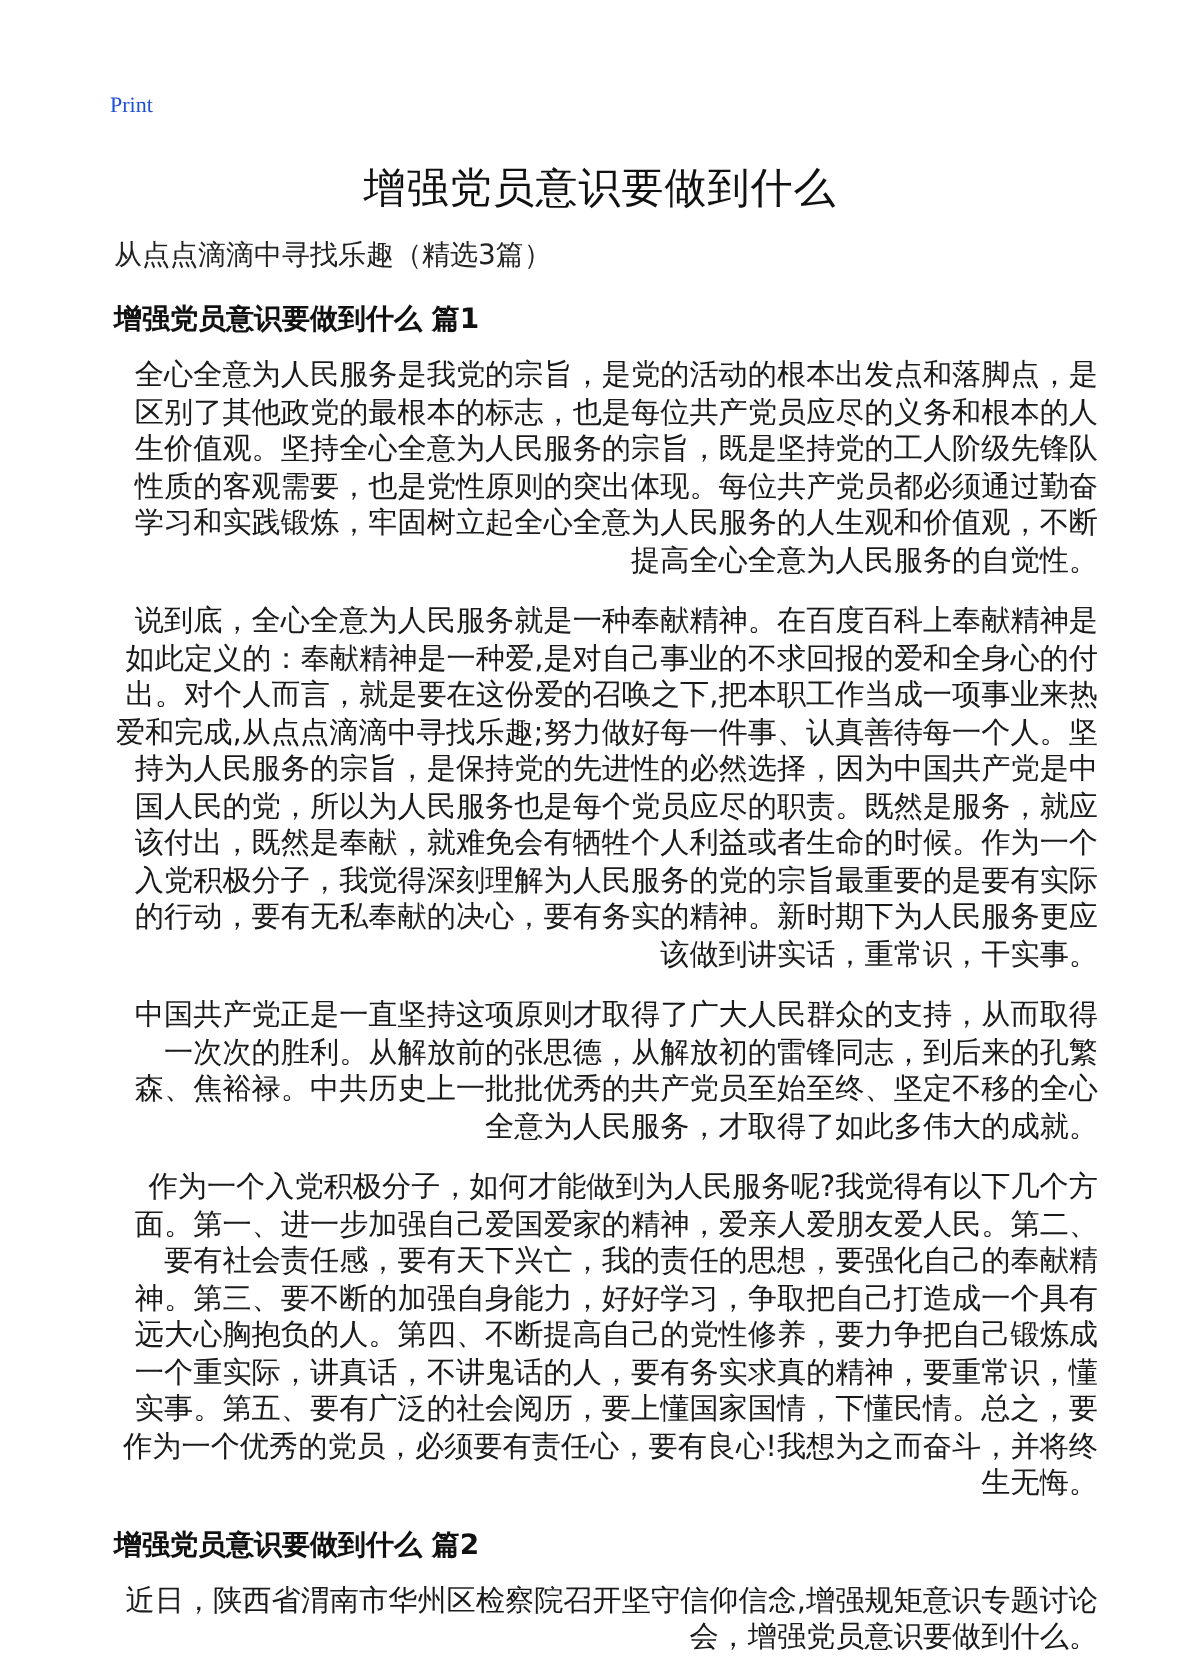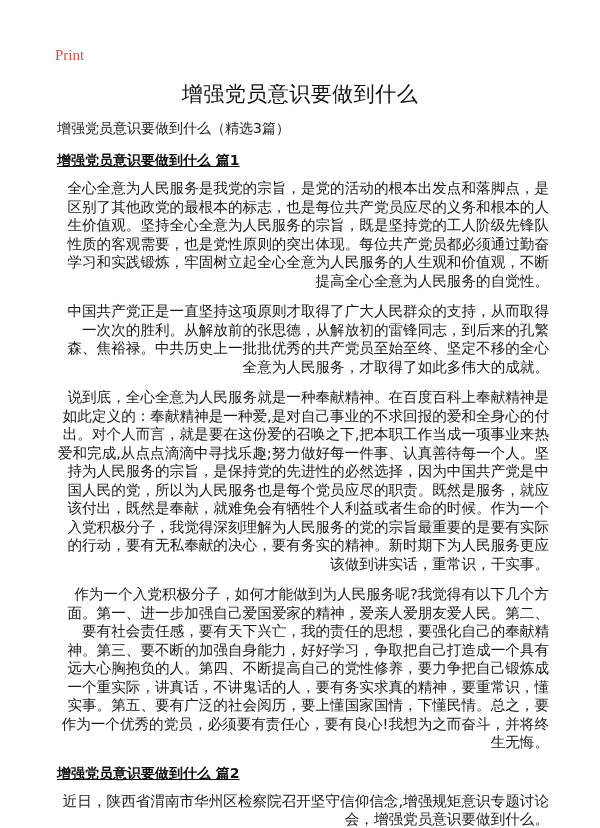--- a/index.html
+++ b/index.html
@@ -2,52 +2,52 @@
 <html><head>
 <meta charset="utf-8">
 <style>
   html, body { margin: 0; padding: 0; background: #ffffff; }
   body {
     width: 600px; height: 828px; overflow: hidden; position: relative;
     color: #111; font-family: "DejaVu Sans", sans-serif;
   }
   .print-label {
     position: absolute; left: 55px; top: 47px;
-    font-family: "Liberation Serif", serif; font-size: 15px; color: #ef4444;
+    font-family: "Liberation Serif", serif; font-size: 11px; color: #1d4ed8;
   }
   .doc-title {
     position: absolute; left: 0; top: 80px; width: 600px; text-align: center;
     font-size: 21px; color: #111; letter-spacing: 0.5px; margin: 0; font-weight: normal;
   }
   .content {
     position: absolute; left: 57px; top: 119px; width: 492px;
   }
   .subtitle { font-size: 14px; color: #222; margin: 0 0 14px 0; line-height: 18px; }
-  .section-heading { font-size: 14px; font-weight: bold; margin: 0 0 10px 0; line-height: 18px; color: #111; text-decoration: underline; }
+  .section-heading { font-size: 14px; font-weight: bold; margin: 0 0 10px 0; line-height: 18px; color: #111; }
   .para {
     font-size: 14.6px; line-height: 18.5px; margin: 0 0 12px 0; color: #1a1a1a;
     text-align: right; word-break: break-all;
   }
   .sec2 { }
 </style>
 </head>
 <body>
 
 <div class="print-label">Print</div>
 
 <h1 class="doc-title">增强党员意识要做到什么</h1>
 
 <div class="content">
-  <p class="subtitle">增强党员意识要做到什么（精选3篇）</p>
+  <p class="subtitle">从点点滴滴中寻找乐趣（精选3篇）</p>
 
   <div>
     <h2 class="section-heading">增强党员意识要做到什么 篇1</h2>
     <p class="para">全心全意为人民服务是我党的宗旨，是党的活动的根本出发点和落脚点，是区别了其他政党的最根本的标志，也是每位共产党员应尽的义务和根本的人生价值观。坚持全心全意为人民服务的宗旨，既是坚持党的工人阶级先锋队性质的客观需要，也是党性原则的突出体现。每位共产党员都必须通过勤奋学习和实践锻炼，牢固树立起全心全意为人民服务的人生观和价值观，不断提高全心全意为人民服务的自觉性。</p>
+    <p class="para">说到底，全心全意为人民服务就是一种奉献精神。在百度百科上奉献精神是如此定义的：奉献精神是一种爱,是对自己事业的不求回报的爱和全身心的付出。对个人而言，就是要在这份爱的召唤之下,把本职工作当成一项事业来热爱和完成,从点点滴滴中寻找乐趣;努力做好每一件事、认真善待每一个人。坚持为人民服务的宗旨，是保持党的先进性的必然选择，因为中国共产党是中国人民的党，所以为人民服务也是每个党员应尽的职责。既然是服务，就应该付出，既然是奉献，就难免会有牺牲个人利益或者生命的时候。作为一个入党积极分子，我觉得深刻理解为人民服务的党的宗旨最重要的是要有实际的行动，要有无私奉献的决心，要有务实的精神。新时期下为人民服务更应该做到讲实话，重常识，干实事。</p>
     <p class="para">中国共产党正是一直坚持这项原则才取得了广大人民群众的支持，从而取得一次次的胜利。从解放前的张思德，从解放初的雷锋同志，到后来的孔繁森、焦裕禄。中共历史上一批批优秀的共产党员至始至终、坚定不移的全心全意为人民服务，才取得了如此多伟大的成就。</p>
-    <p class="para">说到底，全心全意为人民服务就是一种奉献精神。在百度百科上奉献精神是如此定义的：奉献精神是一种爱,是对自己事业的不求回报的爱和全身心的付出。对个人而言，就是要在这份爱的召唤之下,把本职工作当成一项事业来热爱和完成,从点点滴滴中寻找乐趣;努力做好每一件事、认真善待每一个人。坚持为人民服务的宗旨，是保持党的先进性的必然选择，因为中国共产党是中国人民的党，所以为人民服务也是每个党员应尽的职责。既然是服务，就应该付出，既然是奉献，就难免会有牺牲个人利益或者生命的时候。作为一个入党积极分子，我觉得深刻理解为人民服务的党的宗旨最重要的是要有实际的行动，要有无私奉献的决心，要有务实的精神。新时期下为人民服务更应该做到讲实话，重常识，干实事。</p>
     <p class="para">作为一个入党积极分子，如何才能做到为人民服务呢?我觉得有以下几个方面。第一、进一步加强自己爱国爱家的精神，爱亲人爱朋友爱人民。第二、要有社会责任感，要有天下兴亡，我的责任的思想，要强化自己的奉献精神。第三、要不断的加强自身能力，好好学习，争取把自己打造成一个具有远大心胸抱负的人。第四、不断提高自己的党性修养，要力争把自己锻炼成一个重实际，讲真话，不讲鬼话的人，要有务实求真的精神，要重常识，懂实事。第五、要有广泛的社会阅历，要上懂国家国情，下懂民情。总之，要作为一个优秀的党员，必须要有责任心，要有良心!我想为之而奋斗，并将终生无悔。</p>
   </div>
 
   <div class="sec2">
     <h2 class="section-heading">增强党员意识要做到什么 篇2</h2>
     <p class="para">近日，陕西省渭南市华州区检察院召开坚守信仰信念,增强规矩意识专题讨论会，增强党员意识要做到什么。</p>
   </div>
 </div>
 
 </body></html>

